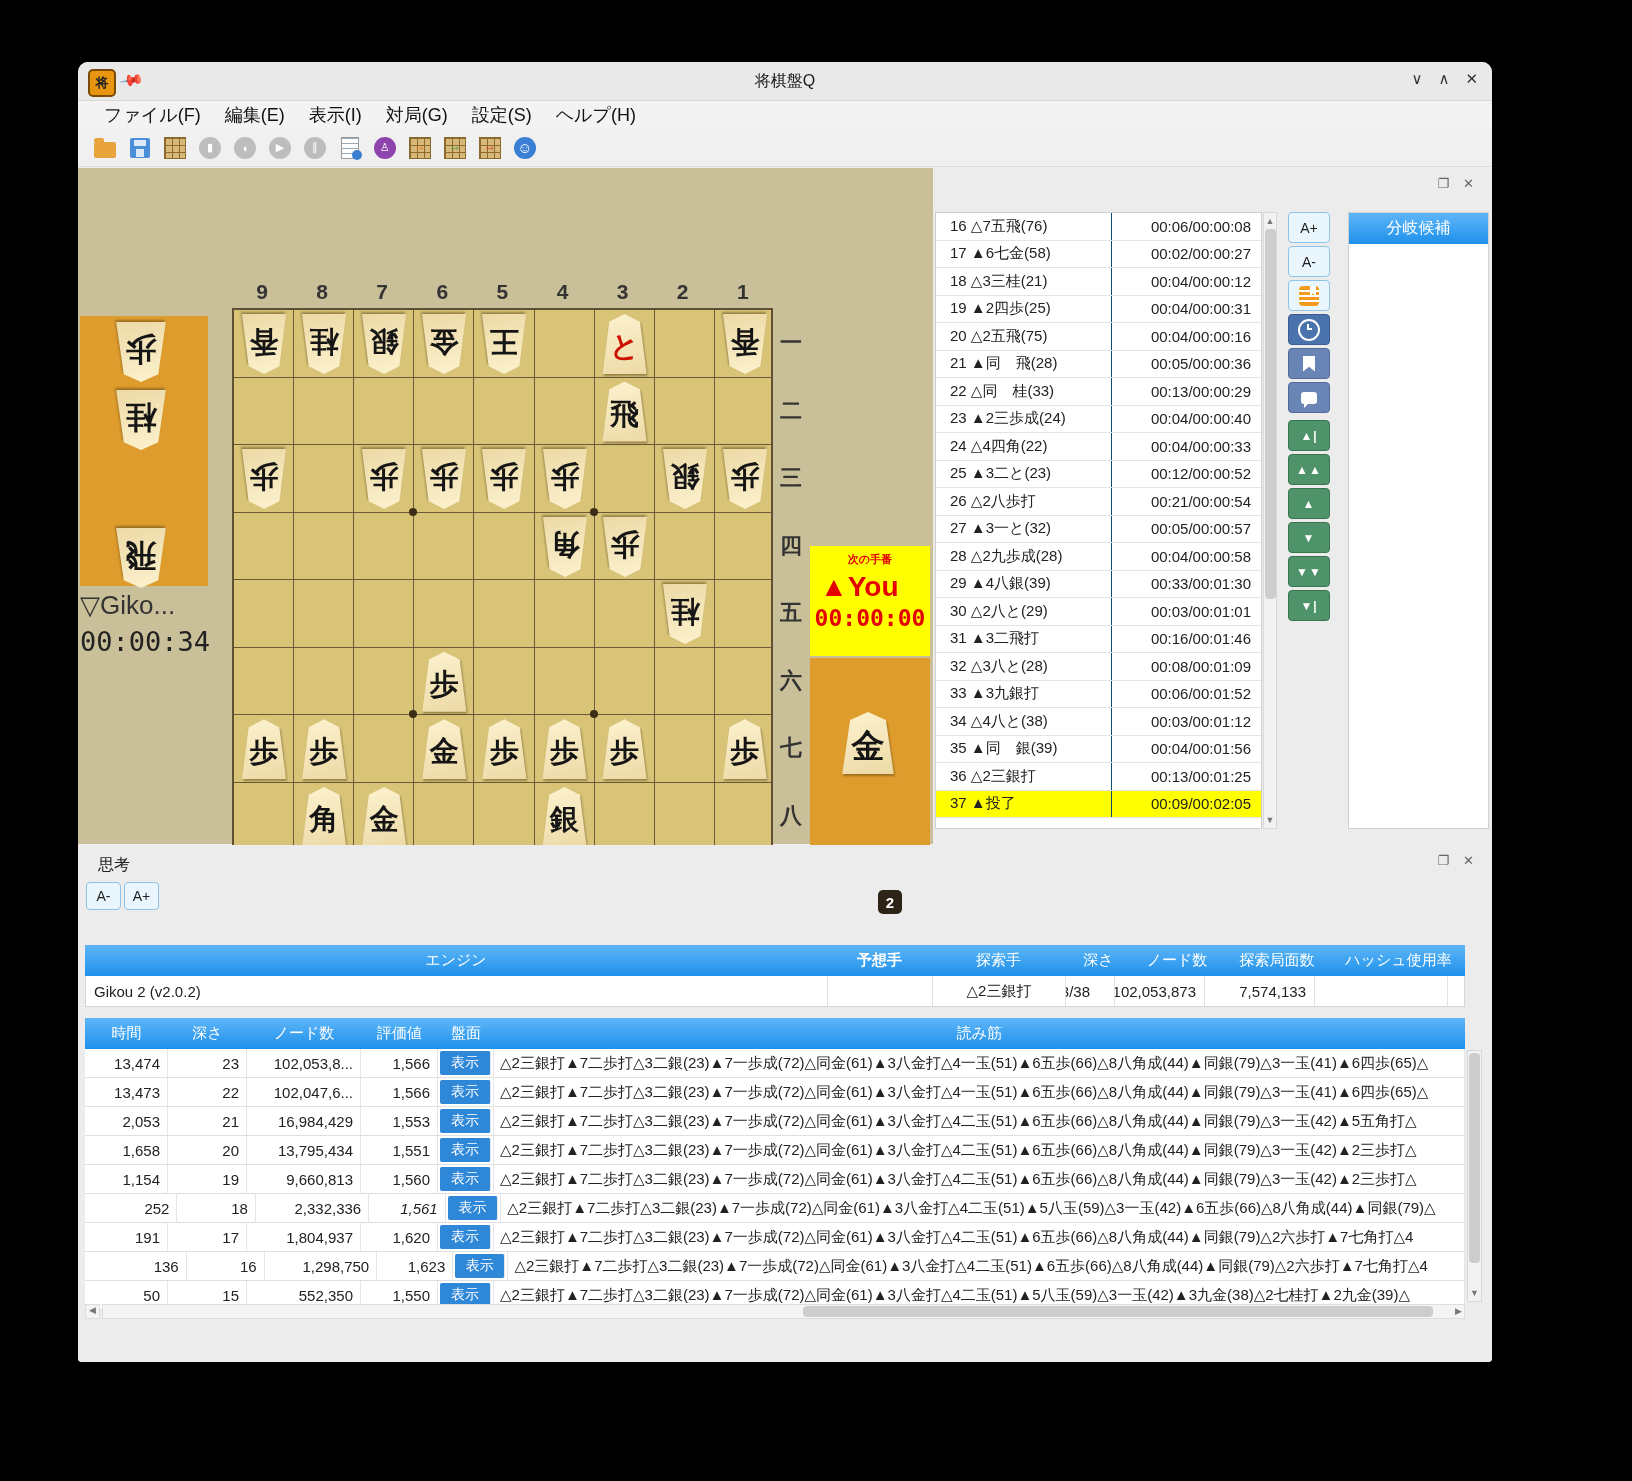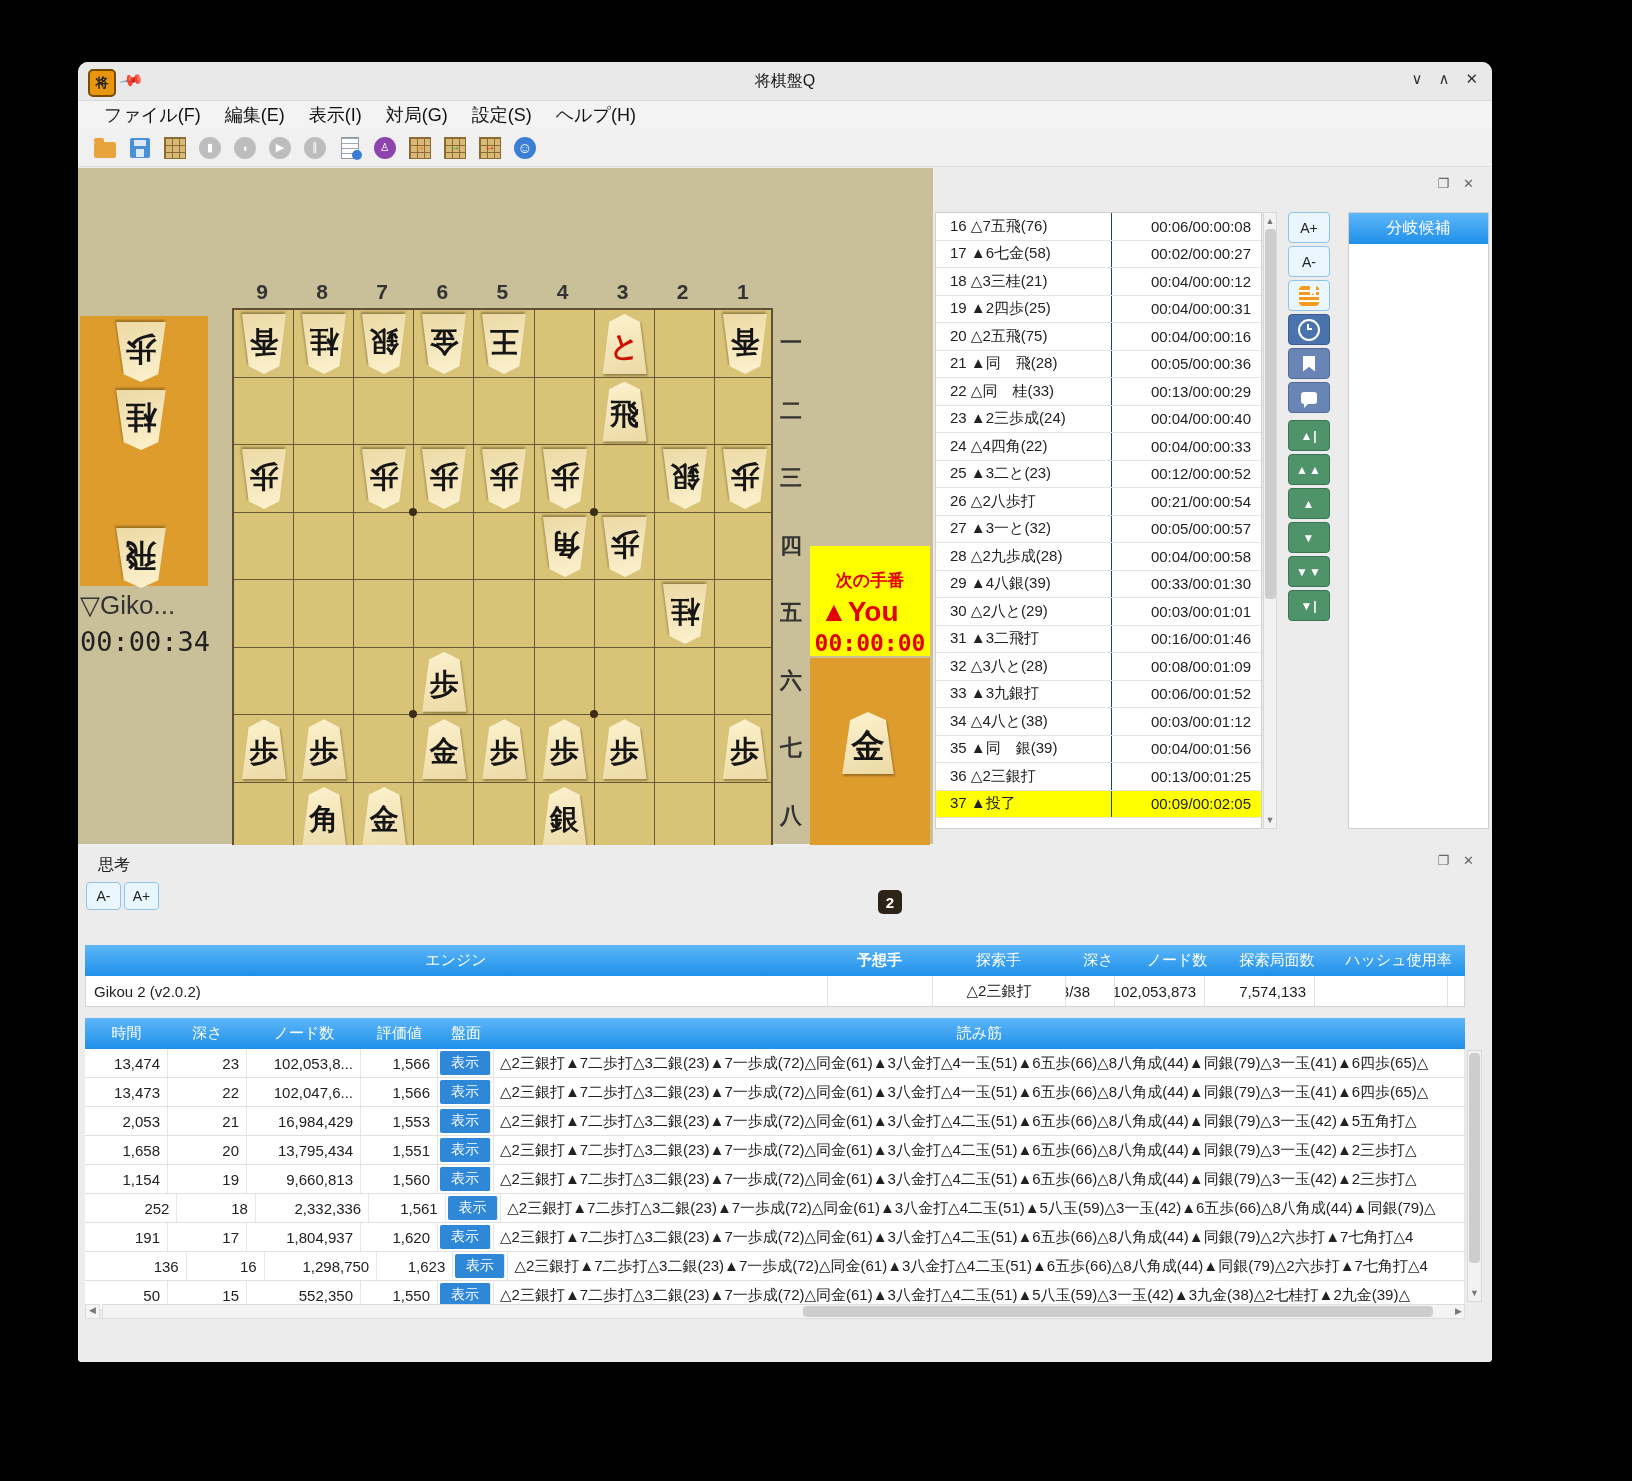--- a/index.html
+++ b/index.html
@@ -53,21 +53,21 @@
   .red span{color:#cc1100;}
   #board{position:absolute;left:154px;top:140px;width:541px;height:608px;background:#d8c377;
          border:2px solid #5f5034;box-sizing:border-box;
          background-image:repeating-linear-gradient(to right,transparent 0 59.1px,#6a5a38 59.1px 60.1px),
                           repeating-linear-gradient(to bottom,transparent 0 66.56px,#6a5a38 66.56px 67.56px);}
   .dot{position:absolute;width:8px;height:8px;border-radius:50%;background:#3a2e18;}
   .collabel{position:absolute;top:112px;font-size:21px;font-weight:bold;color:#333;width:60px;text-align:center;}
   .rowlabel{position:absolute;left:698px;width:30px;text-align:center;font-size:22px;font-weight:bold;color:#333;}
   #turnbox{position:absolute;left:732px;top:378px;width:120px;height:110px;background:#ffff00;
            color:#e30000;font-weight:bold;text-align:center;}
-  #turnbox .l1{font-size:17px;margin-top:23px;}
+  #turnbox .l1{font-size:11px;margin-top:6px;}
   #turnbox .l2{font-size:28px;text-align:left;padding-left:10px;margin-top:4px;}
   #turnbox .l3{font-size:23px;font-family:"DejaVu Sans Mono",monospace;margin-top:2px;}
   #gote-label{position:absolute;left:2px;top:422px;font-size:26px;color:#333;}
   #gote-time{position:absolute;left:2px;top:458px;font-size:27px;color:#222;font-family:"DejaVu Sans Mono",monospace;}
   .badge{position:absolute;width:24px;height:24px;background:#2e2317;border-radius:5px;color:#fff;
          font-size:15px;font-weight:bold;display:flex;align-items:center;justify-content:center;z-index:5;}
   
   #dock-right{position:absolute;left:855px;top:106px;width:559px;height:676px;background:#ececec;}
   .dock-title{position:absolute;font-size:16px;color:#222;}
   .panelbtn{font-size:13px;color:#666;}
@@ -639,21 +639,21 @@
           <div style="width: 77px; justify-content: flex-end; padding: 0px 7px; box-sizing: border-box;">1,560</div>
           <div style="width: 56px;">
             <div class="showbtn">表示</div>
           </div>
           <div style="width: 971px; padding-left: 6px;">△2三銀打▲7二歩打△3二銀(23)▲7一歩成(72)△同金(61)▲3八金打△4二玉(51)▲6五歩(66)△8八角成(44)▲同銀(79)△3一玉(42)▲2三歩打△</div>
         </div>
         <div class="pvrow">
           <div style="width: 93px; justify-content: flex-end; padding: 0px 7px; box-sizing: border-box;">252</div>
           <div style="width: 79px; justify-content: flex-end; padding: 0px 7px; box-sizing: border-box;">18</div>
           <div style="width: 114px; justify-content: flex-end; padding: 0px 7px; box-sizing: border-box;">2,332,336</div>
-          <div style="width: 77px; justify-content: flex-end; padding: 0px 7px; box-sizing: border-box;">1,561</div>
+          <div style="width: 77px; justify-content: flex-end; padding: 0px 7px; box-sizing: border-box; font-style: italic;">1,561</div>
           <div style="width: 56px;">
             <div class="showbtn">表示</div>
           </div>
           <div style="width: 971px; padding-left: 6px;">△2三銀打▲7二歩打△3二銀(23)▲7一歩成(72)△同金(61)▲3八金打△4二玉(51)▲5八玉(59)△3一玉(42)▲6五歩(66)△8八角成(44)▲同銀(79)△</div>
         </div>
         <div class="pvrow">
           <div style="width: 83px; justify-content: flex-end; padding: 0px 7px; box-sizing: border-box;">191</div>
           <div style="width: 79px; justify-content: flex-end; padding: 0px 7px; box-sizing: border-box;">17</div>
           <div style="width: 114px; justify-content: flex-end; padding: 0px 7px; box-sizing: border-box;">1,804,937</div>
           <div style="width: 77px; justify-content: flex-end; padding: 0px 7px; box-sizing: border-box;">1,620</div>

